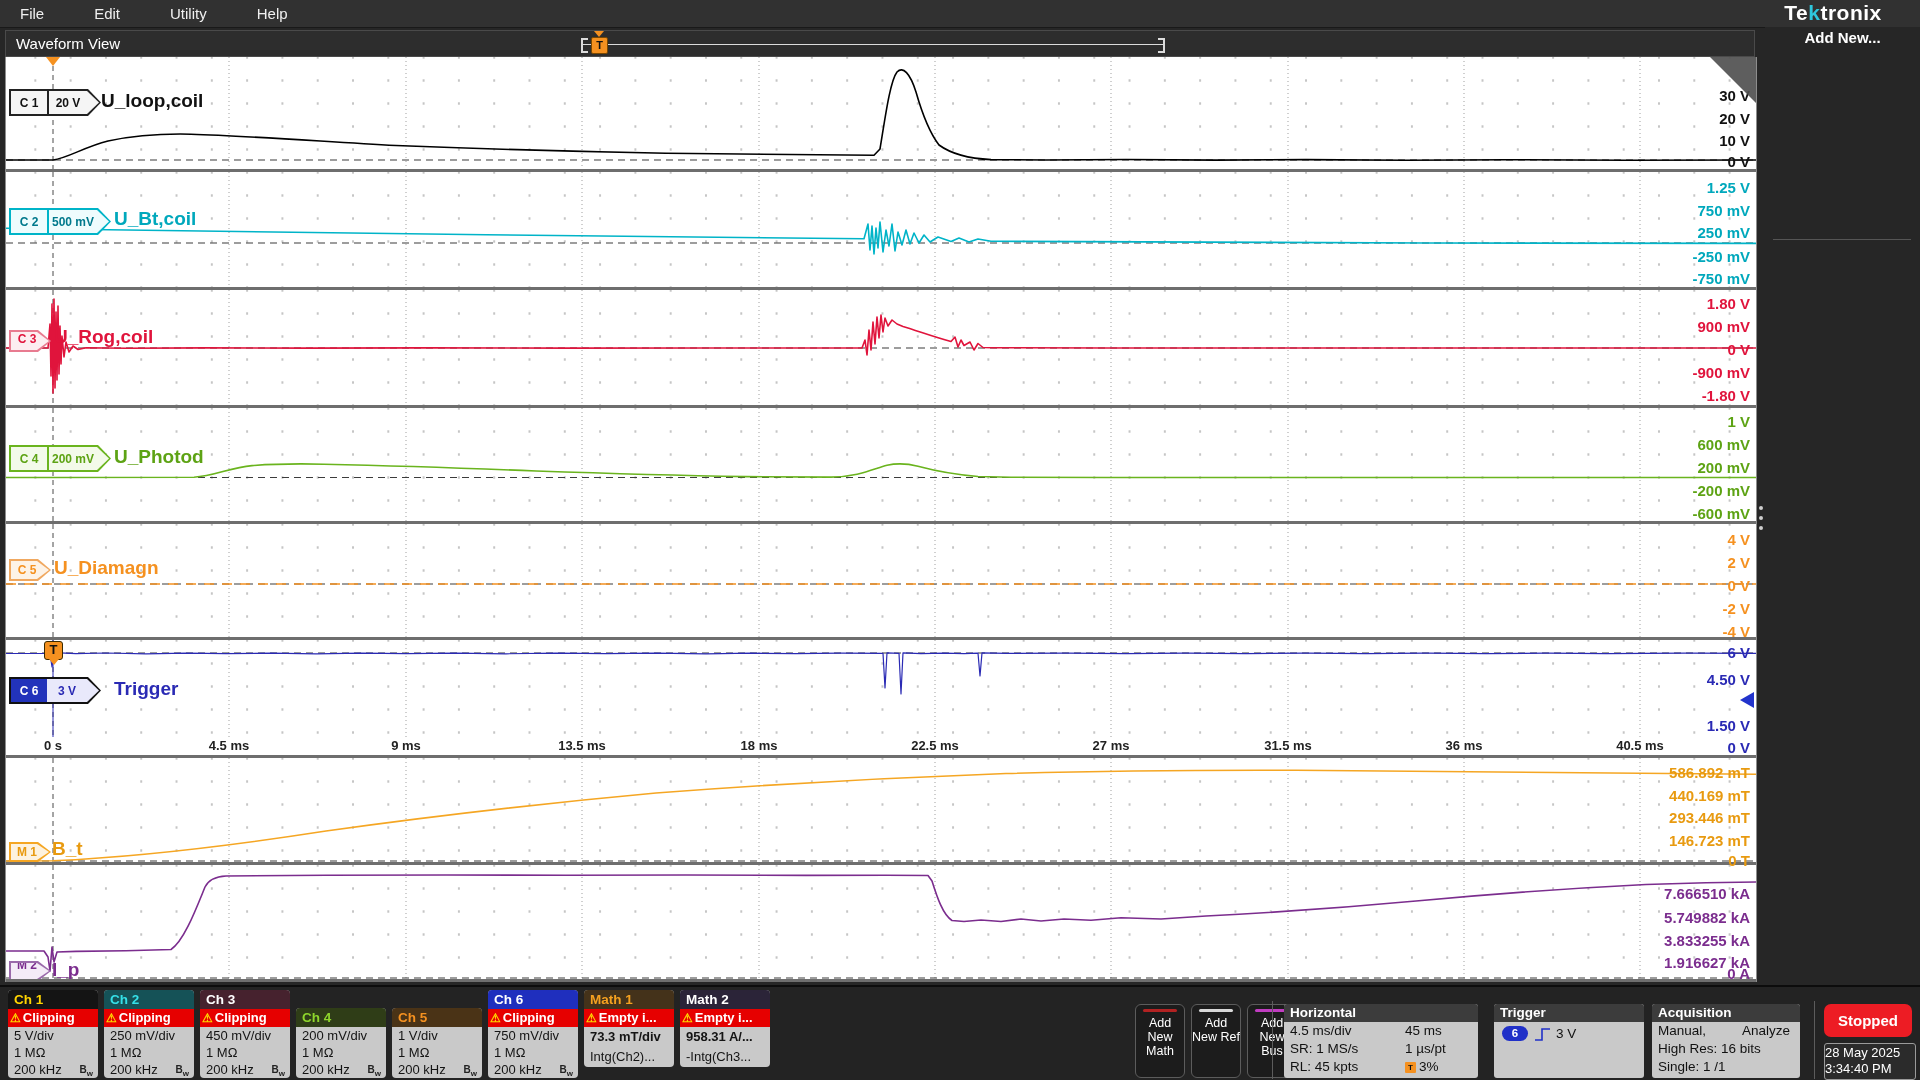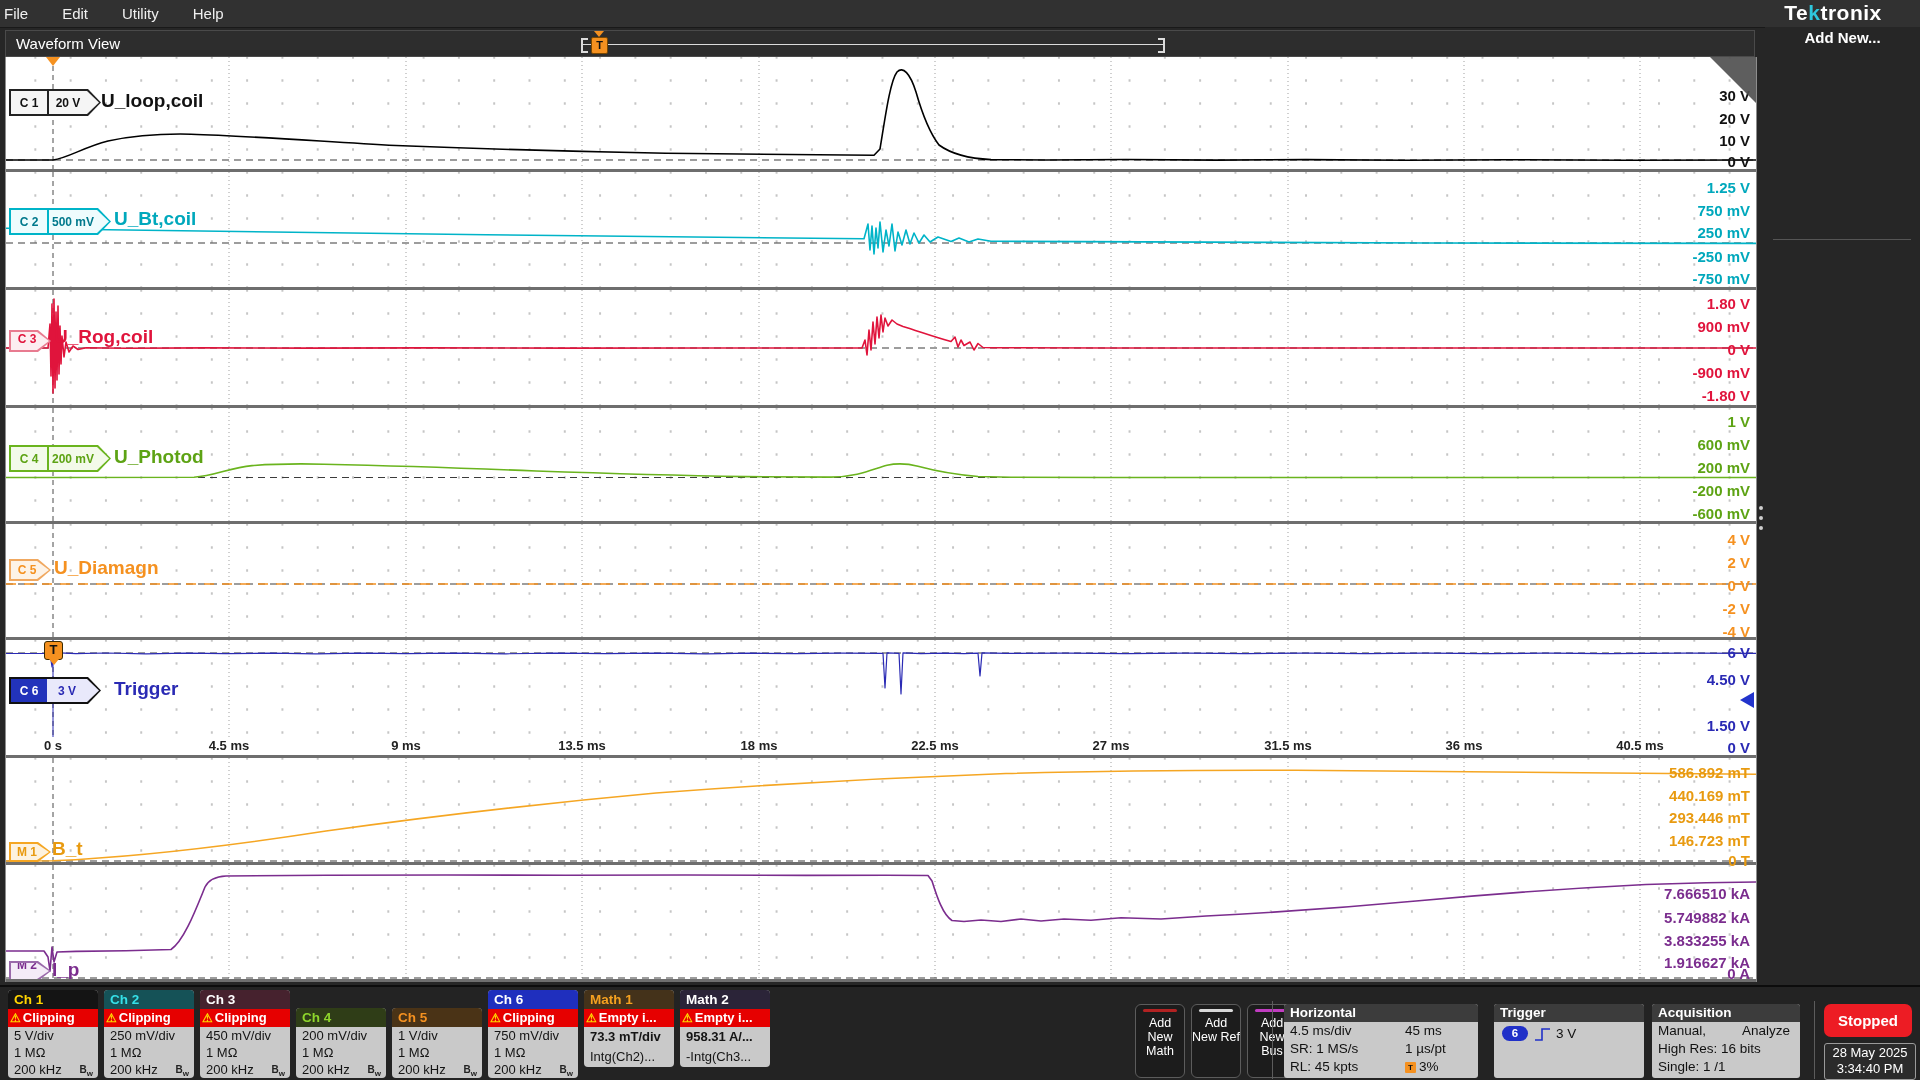--- a/index.html
+++ b/index.html
@@ -1,19 +1,19 @@
 <!DOCTYPE html>
 <html><head>
 <meta charset="utf-8">
 <style>
   html,body{margin:0;padding:0;background:#1b1b1b;font-family:"Liberation Sans",sans-serif;}
   #app{position:relative;width:1920px;height:1080px;background:#262626;overflow:hidden;}
   
   .menubar{position:absolute;left:0;top:0;width:1920px;height:27px;background:#313131;border-bottom:1px solid #191919;display:flex;align-items:center;}
-  .menuitem{color:#f0f0f0;font-size:15px;padding:0 30px 0 4px;cursor:default;}
+  .menuitem{color:#f0f0f0;font-size:15px;padding:0 30px 0 20px;cursor:default;}
   .logo{position:absolute;right:8px;top:1px;width:158px;text-align:center;color:#fff;font-size:21px;font-weight:bold;letter-spacing:.5px;}
   .logo .kk{color:#2ec6dc;}
   
   .titlebar{position:absolute;left:5px;top:30px;width:1750px;height:27px;background:#2d2d2d;border:1px solid #4a4a4a;box-sizing:border-box;color:#fff;font-size:15px;line-height:25px;padding-left:10px;}
   .hline{position:absolute;left:575px;top:13px;width:582px;height:1px;background:#dcdcdc;}
   .ibrk{position:absolute;top:7px;width:5px;height:11px;border-left:2px solid #dcdcdc;border-top:2px solid #dcdcdc;border-bottom:2px solid #dcdcdc;}
   .ibrk.r{border-left:none;border-right:2px solid #dcdcdc;}
   .htrig{position:absolute;left:585px;top:6px;width:15px;height:15px;background:#f59120;border:1px solid #7a4800;border-radius:2px;color:#111;font-size:11px;font-weight:bold;text-align:center;line-height:14px;}
   .htrig:before{content:"";position:absolute;left:2px;top:-7px;border-left:5px solid transparent;border-right:5px solid transparent;border-top:6px solid #f59120;}
   
@@ -64,21 +64,21 @@
   .addbtn{position:absolute;top:17px;width:48px;height:72px;background:#1c1c1c;border:1px solid #5c5c5c;border-radius:6px;color:#fff;font-size:12.5px;text-align:center;}
   .addbtn .stripe{margin:4px auto 4px;width:34px;height:3px;border-radius:2px;}
   .vdiv{position:absolute;top:14px;width:1px;height:78px;background:#5c5c5c;}
   .panel{position:absolute;top:17px;background:#c9c9c9;border-radius:3px;overflow:hidden;}
   .panelh{height:18px;line-height:18px;background:#3c3c3c;color:#fff;font-weight:bold;font-size:13.5px;padding-left:6px;}
   .prow{position:relative;height:18px;line-height:18px;font-size:13.5px;color:#111;padding-left:6px;}
   .pcol2{position:absolute;left:121px;top:0;}
   .tposicon{display:inline-block;width:11px;height:11px;background:#f59120;border-radius:1px;color:#111;font-size:8px;font-weight:bold;text-align:center;line-height:11px;vertical-align:middle;margin-right:3px;}
   .srcpill{position:absolute;left:8px;top:4px;width:26px;height:15px;background:#2030c8;border-radius:8px;color:#fff;font-size:11.5px;font-weight:bold;text-align:center;line-height:15px;}
   .stopped{position:absolute;left:1824px;top:17px;width:88px;height:33px;background:#ed1c24;border-radius:7px;color:#fff;font-weight:bold;font-size:15px;text-align:center;line-height:33px;}
-  .datebox{position:absolute;left:1824px;top:56px;width:90px;height:34px;background:#2b2b2b;border:1px solid #9a9a9a;border-radius:3px;color:#fff;font-size:13px;text-align:center;line-height:16px;padding-top:1px;}
+  .datebox{position:absolute;left:1824px;top:56px;width:90px;height:34px;background:#2b2b2b;border:1px solid #9a9a9a;border-radius:3px;color:#fff;font-size:13px;text-align:left;line-height:16px;padding-top:1px;}
 </style>
 </head>
 <body>
 
 <div id="app">
 
   <div class="menubar">
     <span class="menuitem">File</span>
     <span class="menuitem">Edit</span>
     <span class="menuitem">Utility</span>

